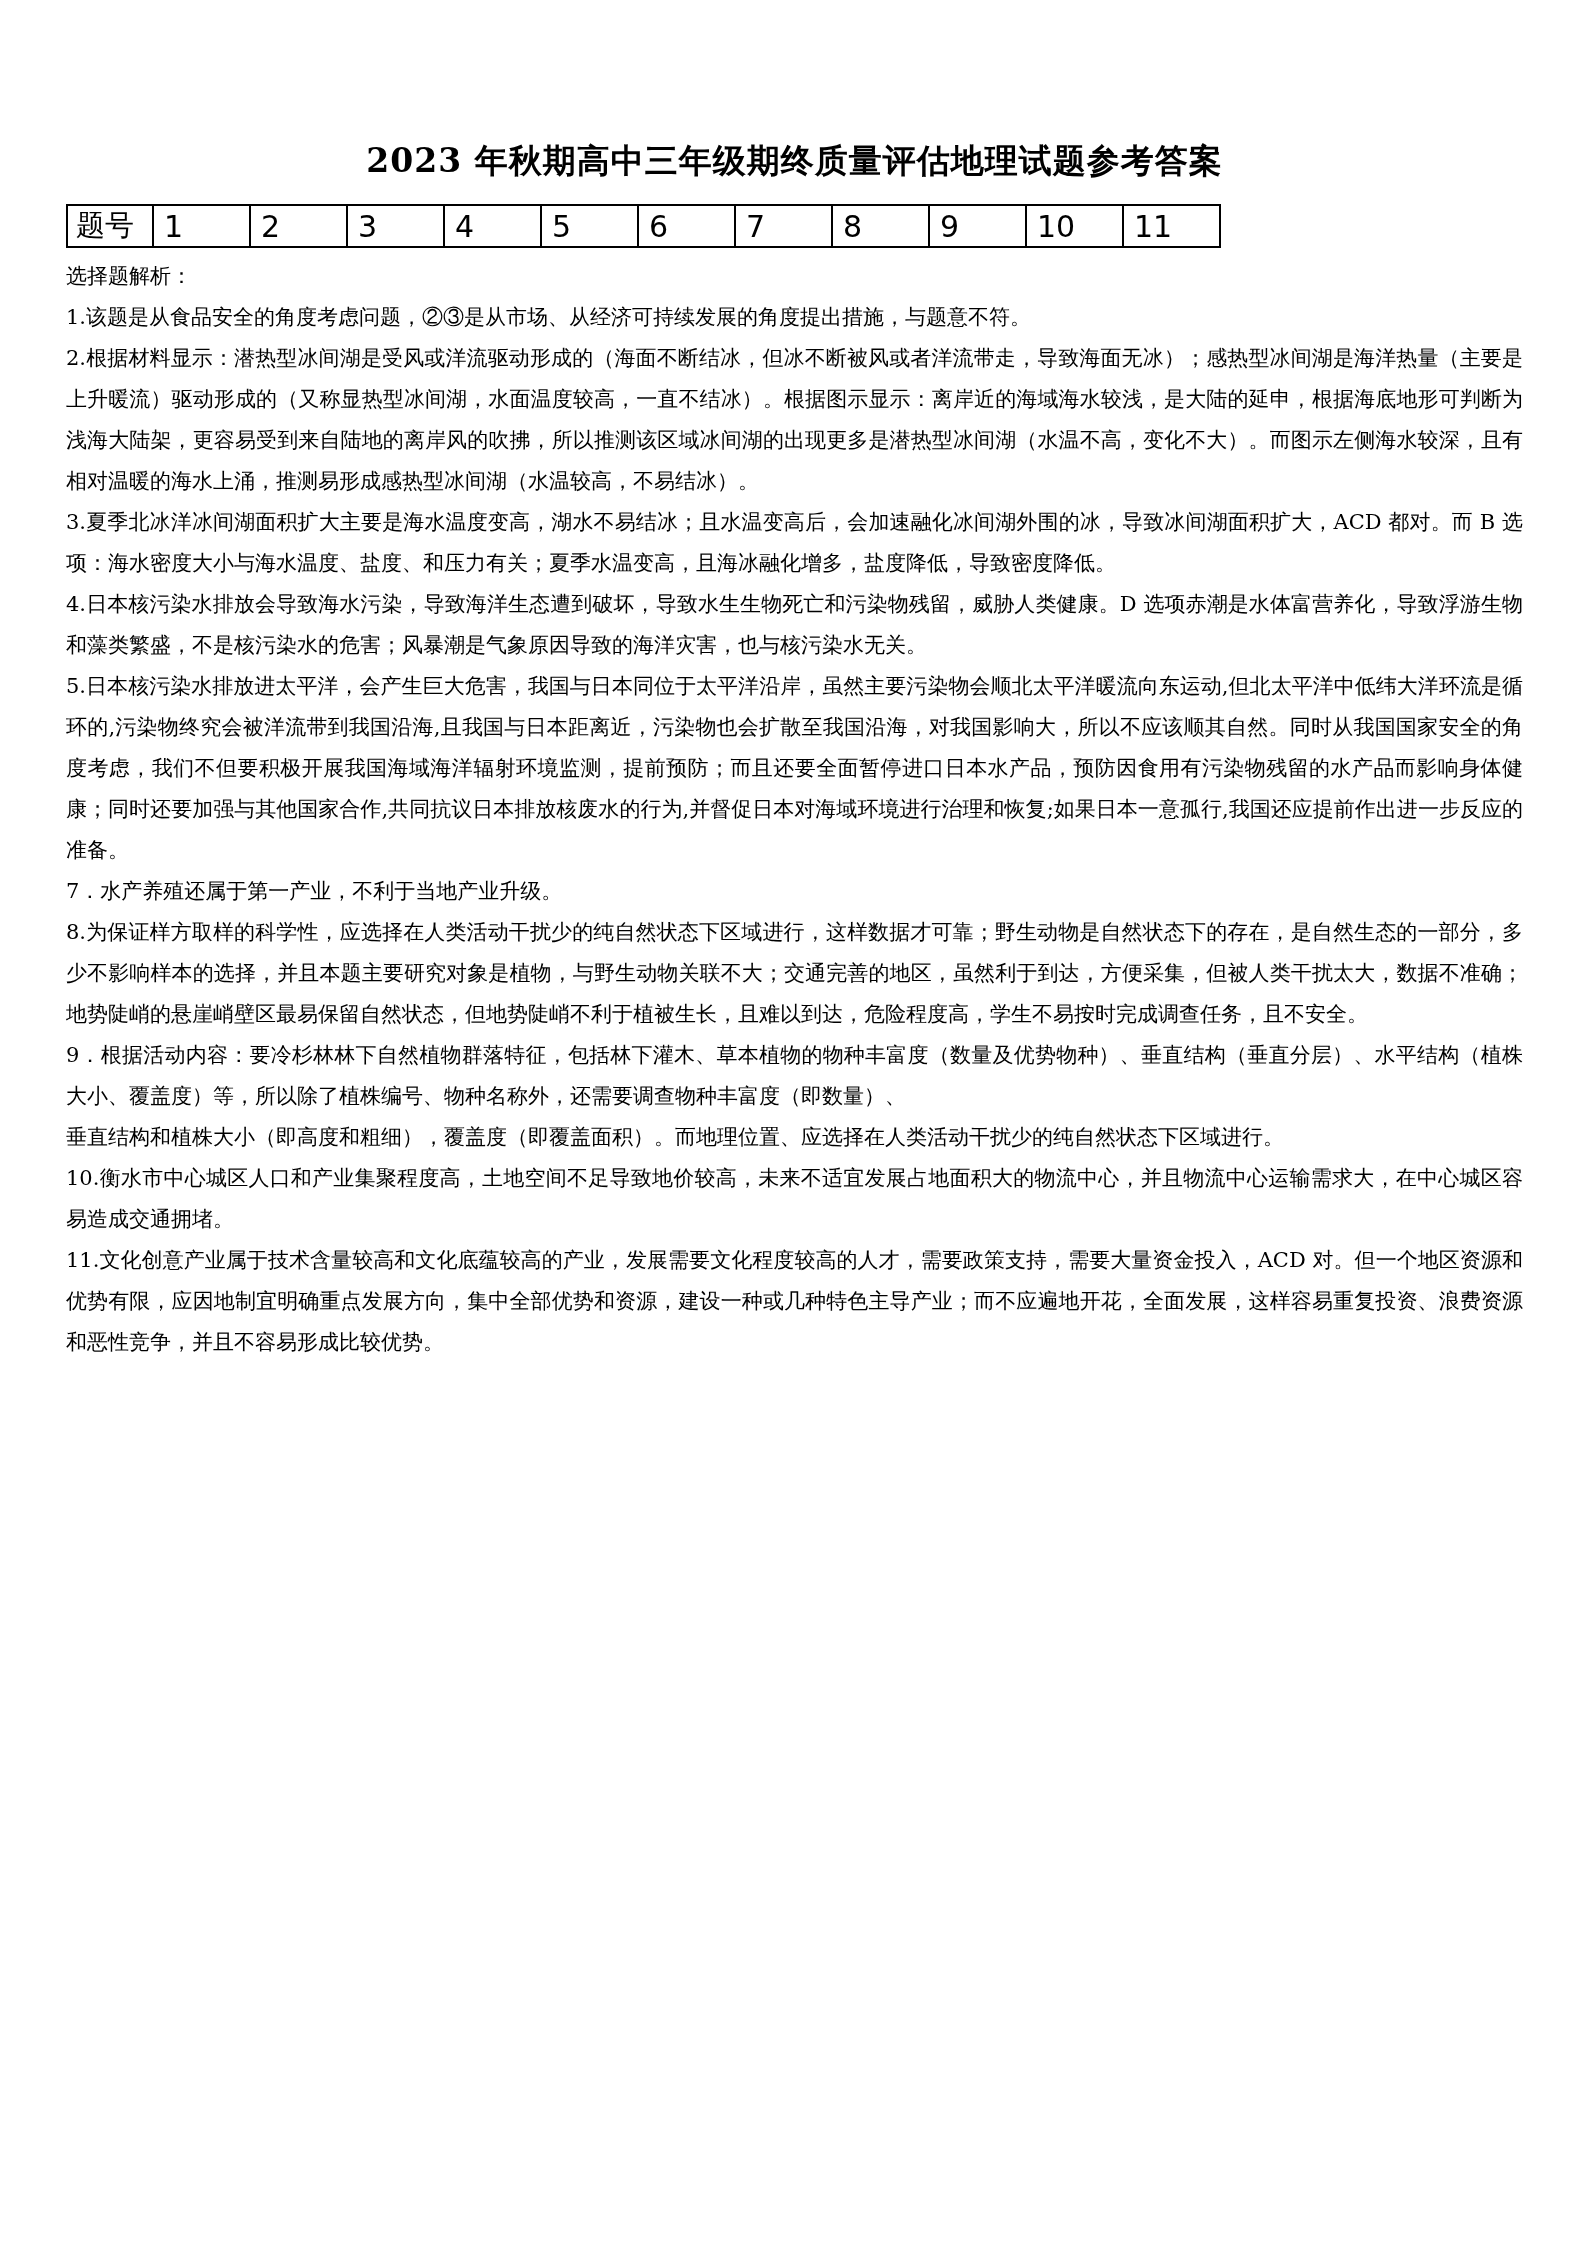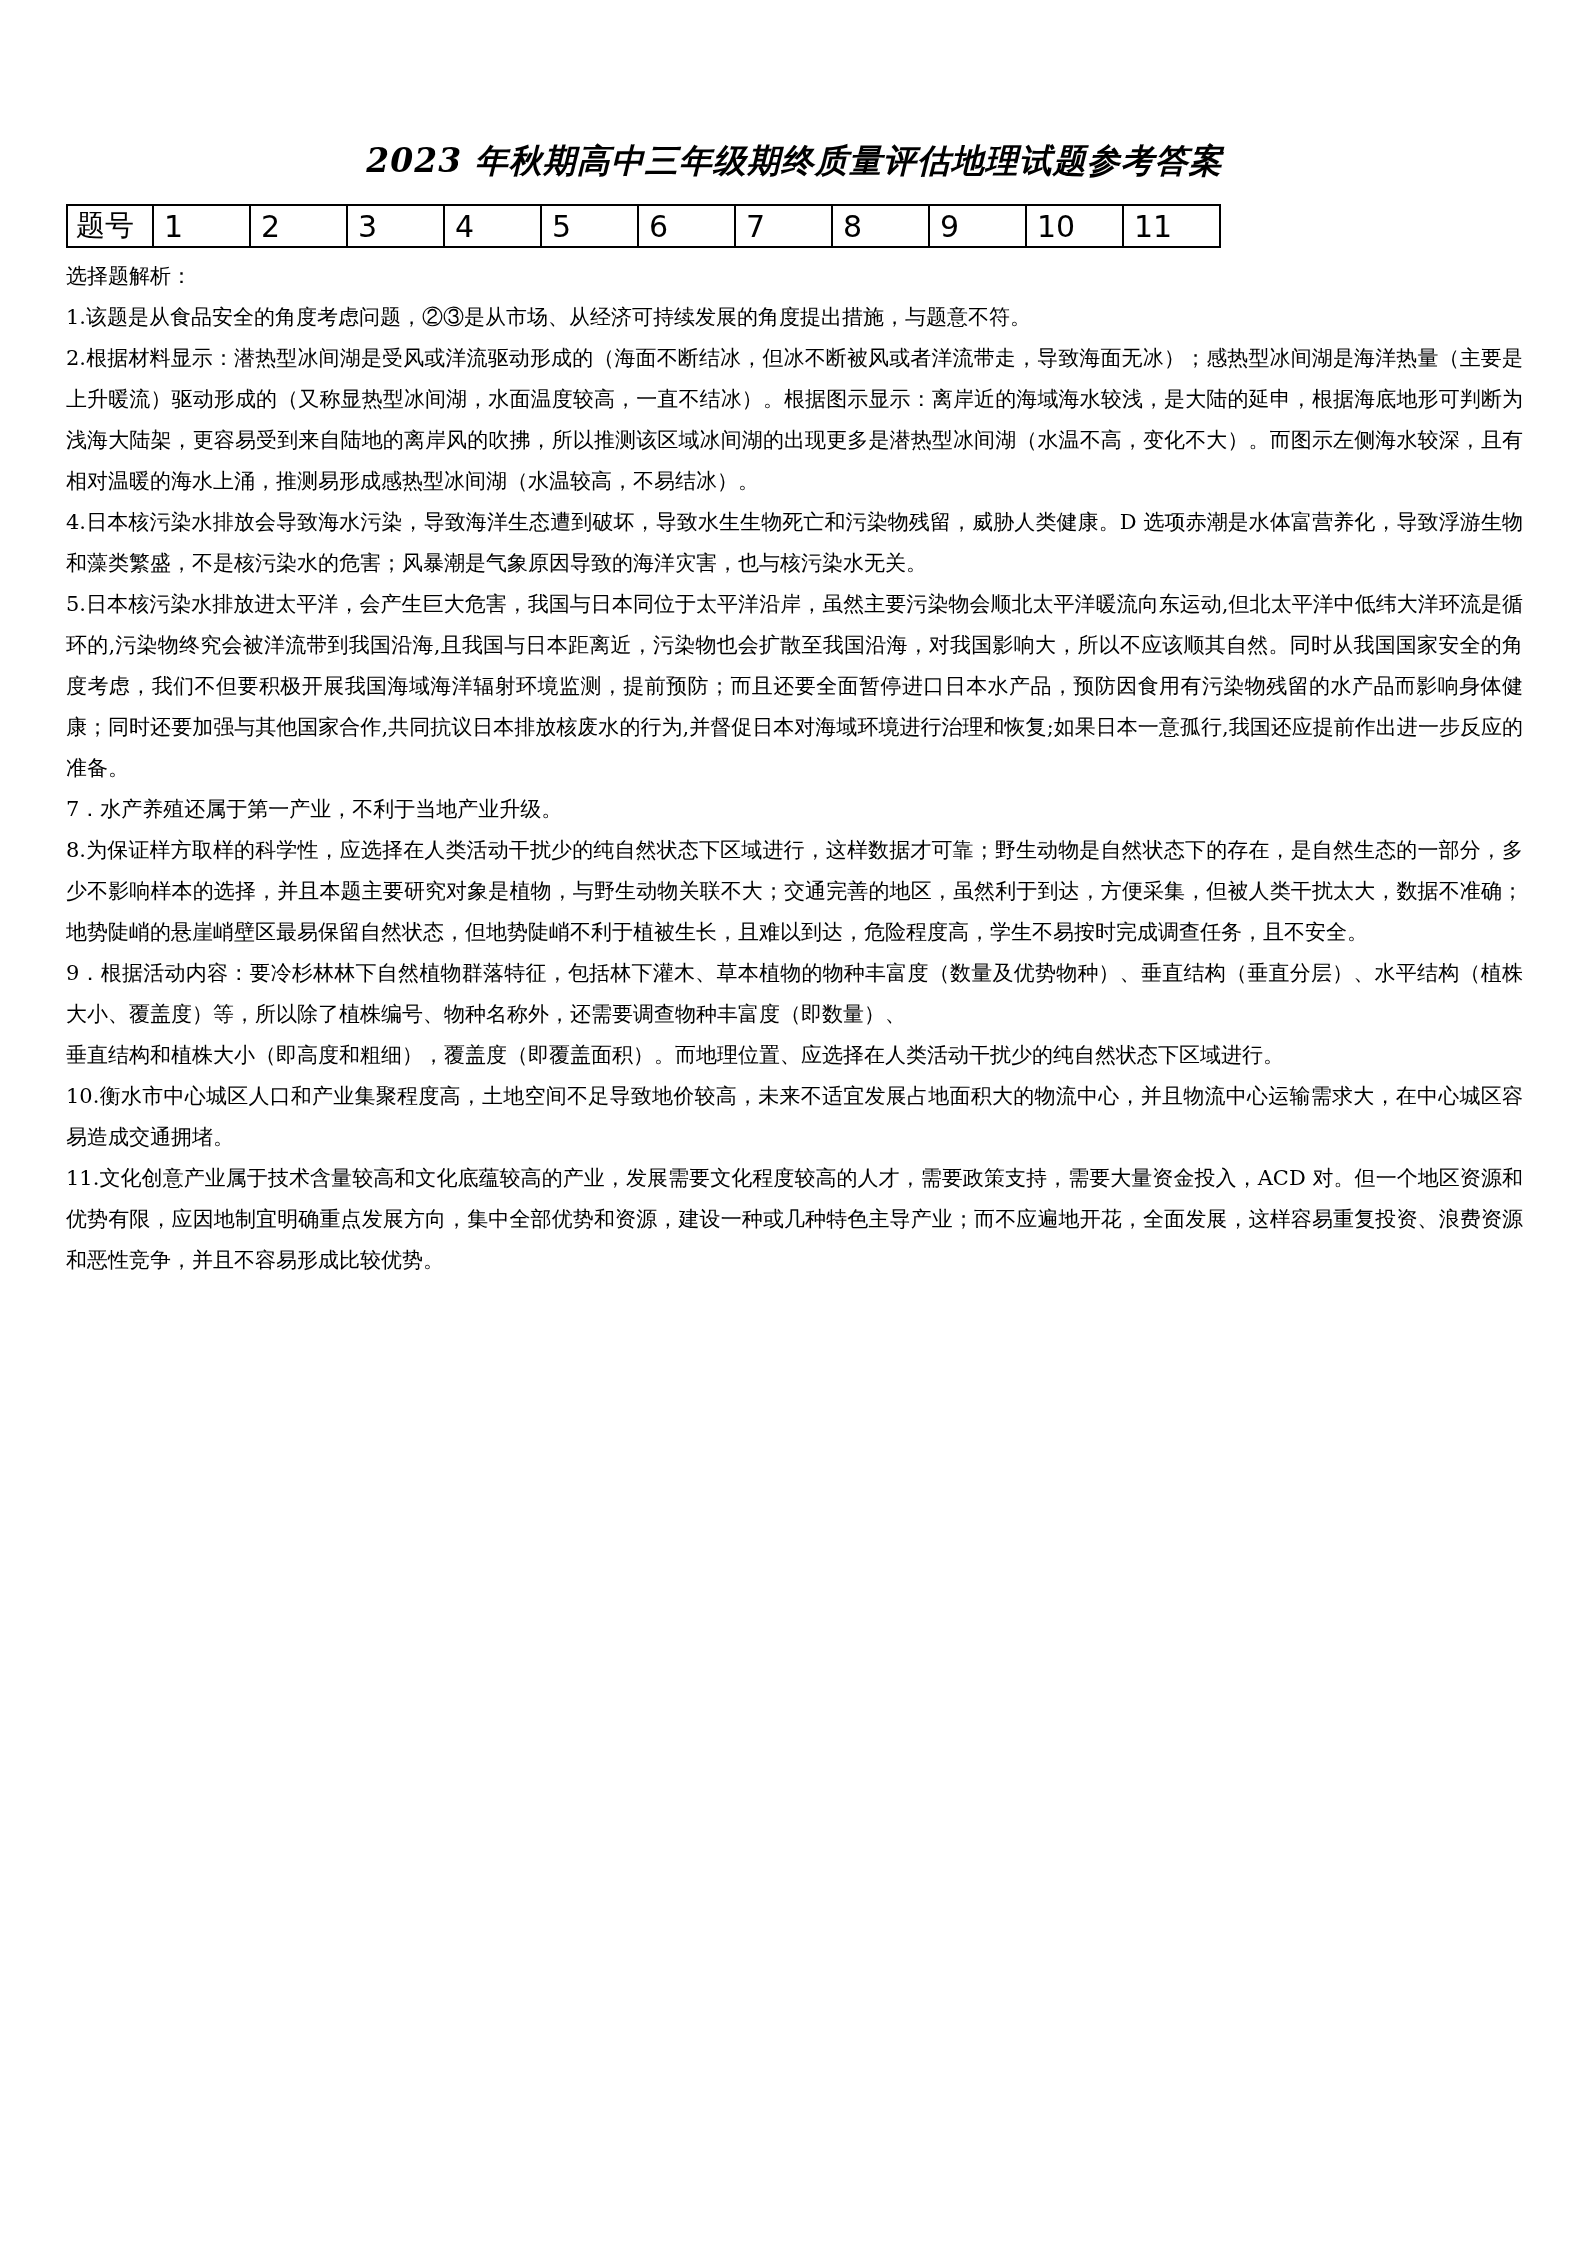--- a/index.html
+++ b/index.html
@@ -19,21 +19,20 @@
     background: #ffffff;
     overflow: hidden;
   }
   .doc-title {
     margin: 0;
     text-align: center;
     font-size: 33px;
     font-weight: 700;
     letter-spacing: 1px;
     line-height: 38px;
-    font-style: italic;
   }
   .answer-table {
     border-collapse: collapse;
     table-layout: fixed;
     width: 1155px;
     margin-top: 24px;
   }
   .answer-table td {
     border: 2px solid #000000;
     height: 32px;
@@ -90,20 +89,21 @@
         <td class="val">10</td>
         <td class="val">11</td>
       </tr>
     </tbody>
   </table>
 
   <div class="body-text">
     <p class="section-heading">选择题解析：</p>
     <p>1.该题是从食品安全的角度考虑问题，②③是从市场、从经济可持续发展的角度提出措施，与题意不符。</p>
     <p>2.根据材料显示：潜热型冰间湖是受风或洋流驱动形成的（海面不断结冰，但冰不断被风或者洋流带走，导致海面无冰）；感热型冰间湖是海洋热量（主要是上升暖流）驱动形成的（又称显热型冰间湖，水面温度较高，一直不结冰）。根据图示显示：离岸近的海域海水较浅，是大陆的延申，根据海底地形可判断为浅海大陆架，更容易受到来自陆地的离岸风的吹拂，所以推测该区域冰间湖的出现更多是潜热型冰间湖（水温不高，变化不大）。而图示左侧海水较深，且有相对温暖的海水上涌，推测易形成感热型冰间湖（水温较高，不易结冰）。</p>
+    <p>3.夏季北冰洋冰间湖面积扩大主要是海水温度变高，湖水不易结冰；且水温变高后，会加速融化冰间湖外围的冰，导致冰间湖面积扩大，ACD 都对。而 B 选项：海水密度大小与海水温度、盐度、和压力有关；夏季水温变高，且海冰融化增多，盐度降低，导致密度降低。</p>
     <p>4.日本核污染水排放会导致海水污染，导致海洋生态遭到破坏，导致水生生物死亡和污染物残留，威胁人类健康。D 选项赤潮是水体富营养化，导致浮游生物和藻类繁盛，不是核污染水的危害；风暴潮是气象原因导致的海洋灾害，也与核污染水无关。</p>
     <p>5.日本核污染水排放进太平洋，会产生巨大危害，我国与日本同位于太平洋沿岸，虽然主要污染物会顺北太平洋暖流向东运动,但北太平洋中低纬大洋环流是循环的,污染物终究会被洋流带到我国沿海,且我国与日本距离近，污染物也会扩散至我国沿海，对我国影响大，所以不应该顺其自然。同时从我国国家安全的角度考虑，我们不但要积极开展我国海域海洋辐射环境监测，提前预防；而且还要全面暂停进口日本水产品，预防因食用有污染物残留的水产品而影响身体健康；同时还要加强与其他国家合作,共同抗议日本排放核废水的行为,并督促日本对海域环境进行治理和恢复;如果日本一意孤行,我国还应提前作出进一步反应的准备。</p>
     <p>7．水产养殖还属于第一产业，不利于当地产业升级。</p>
     <p>8.为保证样方取样的科学性，应选择在人类活动干扰少的纯自然状态下区域进行，这样数据才可靠；野生动物是自然状态下的存在，是自然生态的一部分，多少不影响样本的选择，并且本题主要研究对象是植物，与野生动物关联不大；交通完善的地区，虽然利于到达，方便采集，但被人类干扰太大，数据不准确；地势陡峭的悬崖峭壁区最易保留自然状态，但地势陡峭不利于植被生长，且难以到达，危险程度高，学生不易按时完成调查任务，且不安全。</p>
     <p>9．根据活动内容：要冷杉林林下自然植物群落特征，包括林下灌木、草本植物的物种丰富度（数量及优势物种）、垂直结构（垂直分层）、水平结构（植株大小、覆盖度）等，所以除了植株编号、物种名称外，还需要调查物种丰富度（即数量）、</p>
     <p>垂直结构和植株大小（即高度和粗细），覆盖度（即覆盖面积）。而地理位置、应选择在人类活动干扰少的纯自然状态下区域进行。</p>
     <p>10.衡水市中心城区人口和产业集聚程度高，土地空间不足导致地价较高，未来不适宜发展占地面积大的物流中心，并且物流中心运输需求大，在中心城区容易造成交通拥堵。</p>
     <p>11.文化创意产业属于技术含量较高和文化底蕴较高的产业，发展需要文化程度较高的人才，需要政策支持，需要大量资金投入，ACD 对。但一个地区资源和优势有限，应因地制宜明确重点发展方向，集中全部优势和资源，建设一种或几种特色主导产业；而不应遍地开花，全面发展，这样容易重复投资、浪费资源和恶性竞争，并且不容易形成比较优势。</p>
   </div>
 

